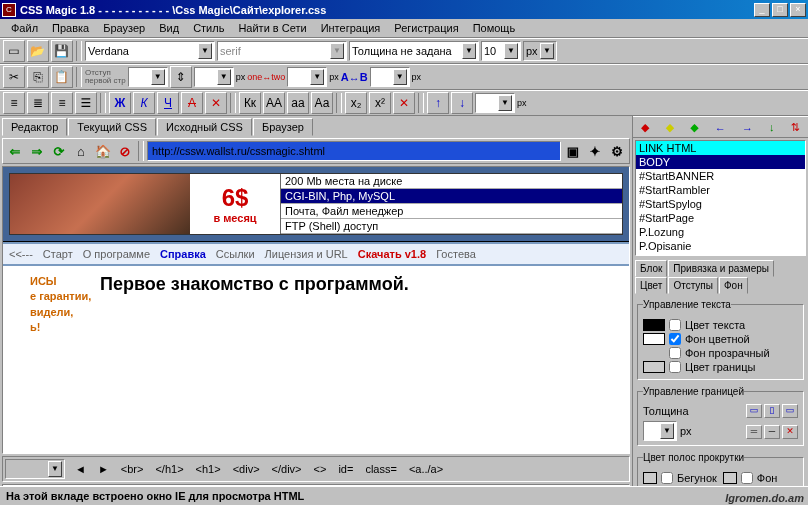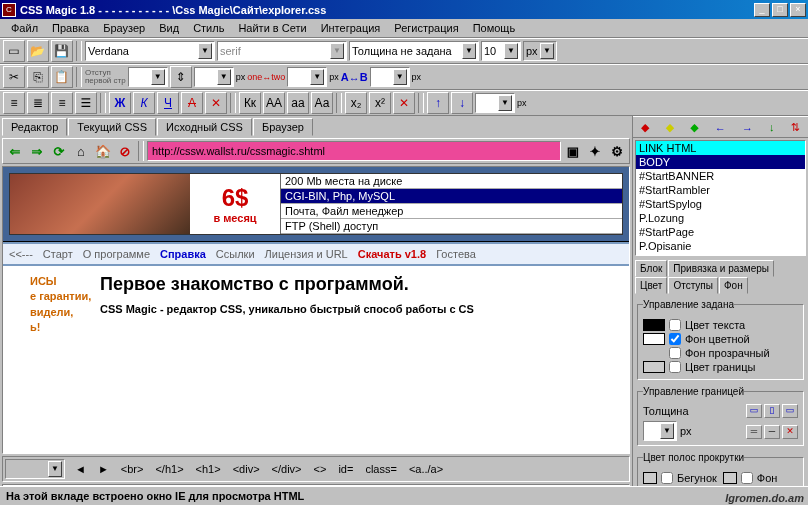--- a/index.html
+++ b/index.html
@@ -16,21 +16,21 @@
 .combo{height:20px;border:1px solid;border-color:#808080 #fff #fff #808080;background:#fff;display:flex;align-items:center;padding:0 2px;font-size:11px}
 .combo .arrow{width:14px;height:16px;background:#c0c0c0;border:1px solid;border-color:#fff #404040 #404040 #fff;text-align:center;font-size:8px;line-height:14px;margin-left:auto;cursor:pointer}
 .main{display:flex;height:420px}
 .left{flex:1;display:flex;flex-direction:column;border-right:1px solid #808080}
 .right{width:175px;background:#c0c0c0;display:flex;flex-direction:column}
 .tabs{display:flex;background:#c0c0c0;height:20px;padding-top:2px;padding-left:2px}
 .tab{padding:2px 8px;border:1px solid;border-color:#fff #808080 #c0c0c0 #fff;background:#c0c0c0;margin-right:1px;cursor:pointer;position:relative}
 .tab.active{border-bottom-color:#c0c0c0;z-index:2;background:#c0c0c0}
 .browser-bar{background:#c0c0c0;padding:2px;display:flex;align-items:center;gap:2px;border:1px solid;border-color:#fff #808080 #808080 #fff;margin:2px}
 .nbtn{width:20px;height:20px;display:flex;align-items:center;justify-content:center;cursor:pointer;font-size:13px;font-weight:bold}
-.url{flex:1;height:20px;border:1px solid;border-color:#808080 #fff #fff #808080;background:#ec4899;padding:2px 4px}
+.url{flex:1;height:20px;border:1px solid;border-color:#808080 #fff #fff #808080;background:#1d4ed8;padding:2px 4px}
 .content{flex:1;background:#fff;border:1px solid;border-color:#808080 #fff #fff #808080;margin:0 2px;overflow:hidden;position:relative}
 .banner{background:#426495;padding:6px;border-bottom:1px solid #000}
 .banner-inner{display:flex;background:#fff;border:1px solid #333;height:62px}
 .banner-img{width:180px;background:linear-gradient(135deg,#8b4030,#c77050,#4a3020);}
 .banner-price{width:90px;display:flex;flex-direction:column;align-items:center;justify-content:center;color:#cc0000;font-weight:bold}
 .banner-price .big{font-size:24px}
 .banner-list{flex:1;font-size:10px;border-left:1px solid #666}
 .banner-list div{padding:1px 4px;border-bottom:1px solid #aaa}
 .banner-list .sel{background:#000080;color:#fff}
 .nav-row{background:#e8effa;padding:4px 6px;display:flex;gap:10px;font-size:11px;border-top:2px solid #7a9ac0;border-bottom:2px solid #7a9ac0}
@@ -215,21 +215,20 @@
       </div>
       <div class="page-body">
         <div class="page-side">
           <div>ИСЫ</div>
           <div>е гарантии,</div>
           <div>видели,</div>
           <div>ь!</div>
         </div>
         <div class="page-main">
           <h1>Первое знакомство с программой.</h1>
-          <p>CSS Magic - редактор CSS, уникально быстрый способ работы с CS</p>
         </div>
       </div>
     </div>
     <div class="tag-bar">
       <div class="combo" style="width:60px;background:#c0c0c0">
           <div class="arrow">▼</div>
         </div>
       <span>◄</span>
       <span>►</span>
       <span>&lt;br&gt;</span>
@@ -255,35 +254,35 @@
       <span style="color:#00c;cursor:pointer">→</span>
       <span style="color:#080;cursor:pointer">↓</span>
       <span style="color:#c00;cursor:pointer">⇅</span>
     </div>
     <div class="elem-list">
       <div class="hdr">LINK  HTML</div>
       <div class="sel">BODY</div>
       <div>#StartBANNER</div>
       <div>#StartRambler</div>
       <div>#StartSpylog</div>
+      <div>#StartPage</div>
       <div>P.Lozung</div>
-      <div>#StartPage</div>
       <div>P.Opisanie</div>
     </div>
     <div class="prop-tabs">
       <div class="tab">Блок</div>
       <div class="tab">Привязка и размеры</div>
     </div>
     <div class="prop-tabs" style="margin-top:-2px">
       <div class="tab active">Цвет</div>
       <div class="tab">Отступы</div>
       <div class="tab">Фон</div>
     </div>
     <fieldset class="panel">
-      <legend>Управление задана</legend>
+      <legend>Управление текста</legend>
       <div class="chk">
           <span class="swatch" style="background:#000"></span>
           <input type="checkbox" style="">
           <span>Цвет текста</span>
         </div>
       <div class="chk">
           <span class="swatch" style="background:#fff"></span>
           <input type="checkbox" checked="" style="">
           <span>Фон цветной</span>
         </div>

